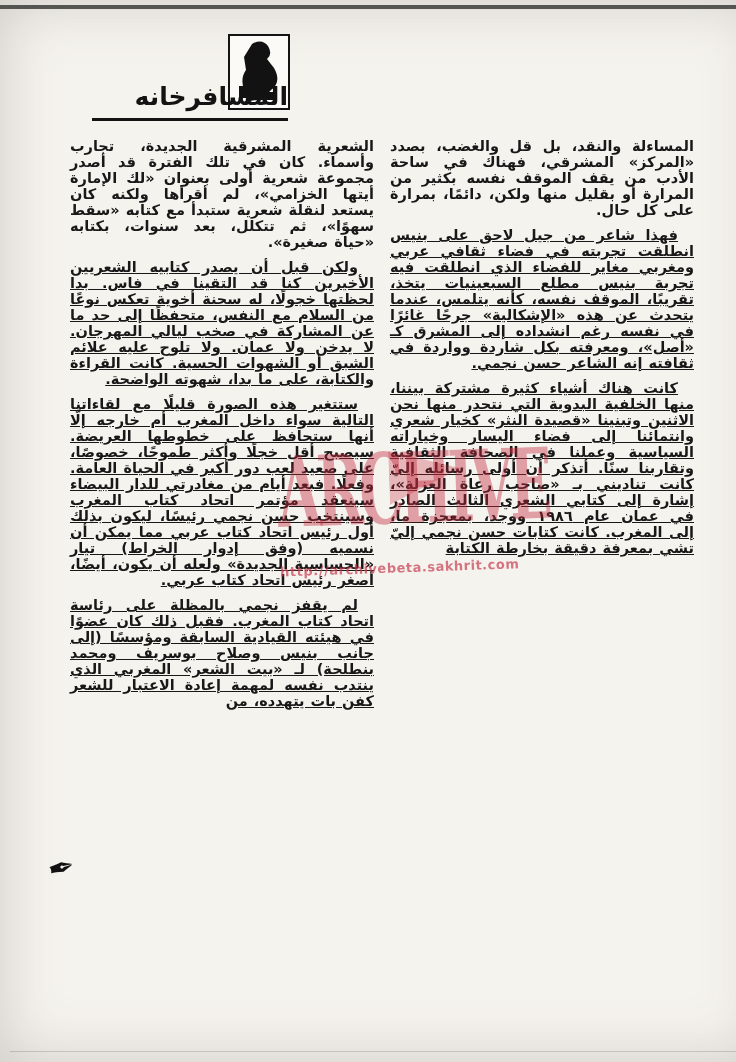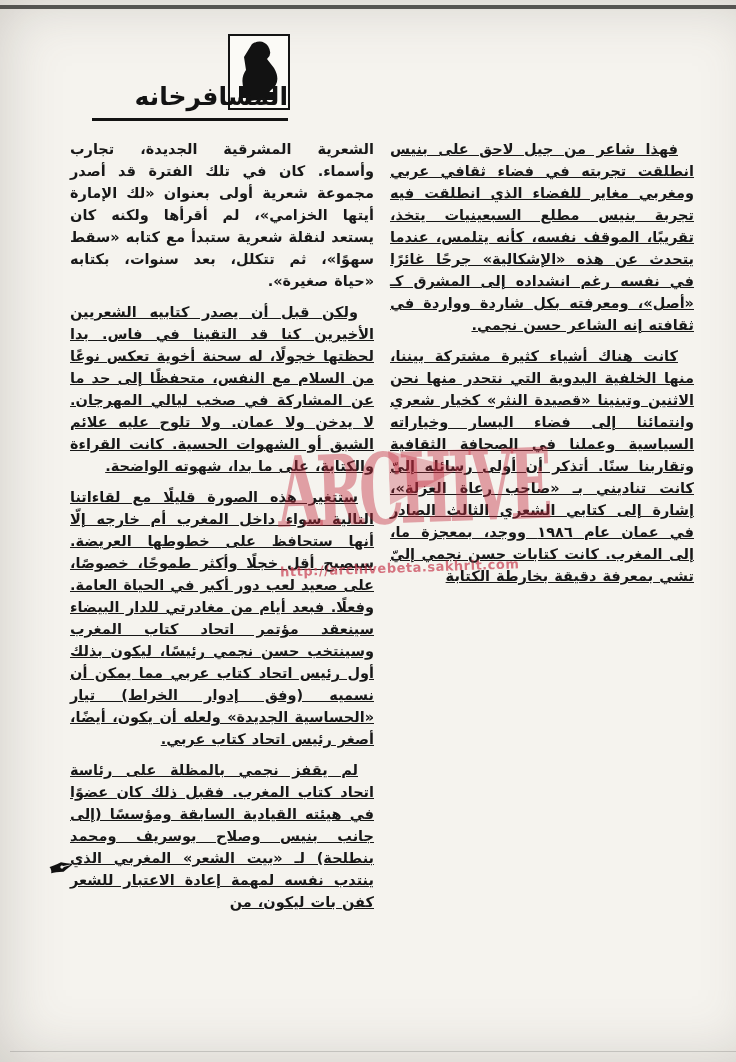--- a/index.html
+++ b/index.html
@@ -33,21 +33,21 @@
   .logo-rule{position:absolute;left:92px;top:118px;width:196px;height:2.5px;background:#131313;}
 
   
   .main{
     position:absolute;top:138px;left:70px;right:70px;bottom:110px;
     display:flex;gap:16px;direction:rtl;
   }
   .column{flex:1;direction:rtl;text-align:justify;color:#181818;}
   .column p{
     margin:0 0 9px 0;
-    font-size:14.5px;line-height:22px;font-weight:700;
+    font-size:14.5px;line-height:16px;font-weight:700;
     word-spacing:1px;
   }
   .column p.indent{text-indent:16px;text-decoration:underline;}
 
   
   .watermark{position:absolute;left:278px;top:438px;pointer-events:none;transform:rotate(-2deg);}
   .watermark-title{
     font-weight:700;font-size:78px;line-height:1;
     color:rgba(196,42,62,.42);
     letter-spacing:-6px;
@@ -91,28 +91,29 @@
       <path d="M18 4 q10 -6 16 2 q5 8 -1 13 l7 9 q8 14 -3 22 l-8 9 -13 2 -6 -11 q-4 -12 2 -20 l-2 -13 z" fill="#121212"></path>
       <rect x="5" y="46" width="13" height="12" fill="#121212"></rect>
       <rect x="30" y="52" width="12" height="8" fill="#121212"></rect>
     </svg>
   </div>
   <div class="logo-script">المسافرخانه</div>
   <div class="logo-rule"></div>
 
   <div class="main">
     <div class="column">
+      <p>المساءلة والنقد، بل قل والغضب، بصدد «المركز» المشرقي، فهناك في ساحة الأدب من يقف الموقف نفسه بكثير من المرارة أو بقليل منها ولكن، دائمًا، بمرارة على كل حال.</p>
       <p class="indent">فهذا شاعر من جيل لاحق على بنيس انطلقت تجربته في فضاء ثقافي عربي ومغربي مغاير للفضاء الذي انطلقت فيه تجربة بنيس مطلع السبعينيات يتخذ، تقريبًا، الموقف نفسه، كأنه يتلمس، عندما يتحدث عن هذه «الإشكالية» جرحًا غائرًا في نفسه رغم انشداده إلى المشرق كـ «أصل»، ومعرفته بكل شاردة وواردة في ثقافته إنه الشاعر حسن نجمي.</p>
       <p class="indent">كانت هناك أشياء كثيرة مشتركة بيننا، منها الخلفية البدوية التي نتحدر منها نحن الاثنين وتبنينا «قصيدة النثر» كخيار شعري وانتمائنا إلى فضاء اليسار وخياراته السياسية وعملنا في الصحافة الثقافية وتقاربنا سنًا. أتذكر أن أولى رسائله إليّ كانت تناديني بـ «صاحب رعاة العزلة»، إشارة إلى كتابي الشعري الثالث الصادر في عمان عام ١٩٨٦ ووجد، بمعجزة ما، إلى المغرب. كانت كتابات حسن نجمي إليّ تشي بمعرفة دقيقة بخارطة الكتابة</p>
     </div>
     <div class="column">
       <p>الشعرية المشرقية الجديدة، تجارب وأسماء. كان في تلك الفترة قد أصدر مجموعة شعرية أولى بعنوان «لك الإمارة أيتها الخزامي»، لم أقرأها ولكنه كان يستعد لنقلة شعرية ستبدأ مع كتابه «سقط سهوًا»، ثم تتكلل، بعد سنوات، بكتابه «حياة صغيرة».</p>
       <p class="indent">ولكن قبل أن يصدر كتابيه الشعريين الأخيرين كنا قد التقينا في فاس. بدا لحظتها خجولًا، له سحنة أخوية تعكس نوعًا من السلام مع النفس، متحفظًا إلى حد ما عن المشاركة في صخب ليالي المهرجان. لا يدخن ولا عمان. ولا تلوح عليه علائم الشبق أو الشهوات الحسية. كانت القراءة والكتابة، على ما بدا، شهوته الواضحة.</p>
       <p class="indent">ستتغير هذه الصورة قليلًا مع لقاءاتنا التالية سواء داخل المغرب أم خارجه إلّا أنها ستحافظ على خطوطها العريضة. سيصبح أقل خجلًا وأكثر طموحًا، خصوصًا، على صعيد لعب دور أكبر في الحياة العامة. وفعلًا. فبعد أيام من مغادرتي للدار البيضاء سينعقد مؤتمر اتحاد كتاب المغرب وسينتخب حسن نجمي رئيسًا، ليكون بذلك أول رئيس اتحاد كتاب عربي مما يمكن أن نسميه (وفق إدوار الخراط) تيار «الحساسية الجديدة» ولعله أن يكون، أيضًا، أصغر رئيس اتحاد كتاب عربي.</p>
-      <p class="indent">لم يقفز نجمي بالمظلة على رئاسة اتحاد كتاب المغرب. فقبل ذلك كان عضوًا في هيئته القيادية السابقة ومؤسسًا (إلى جانب بنيس وصلاح بوسريف ومحمد بنطلحة) لـ «بيت الشعر» المغربي الذي ينتدب نفسه لمهمة إعادة الاعتبار للشعر كفن بات ليكون، من</p>
+      <p class="indent">لم يقفز نجمي بالمظلة على رئاسة اتحاد كتاب المغرب. فقبل ذلك كان عضوًا في هيئته القيادية السابقة ومؤسسًا (إلى جانب بنيس وصلاح بوسريف ومحمد بنطلحة) لـ «بيت الشعر» المغربي الذي ينتدب نفسه لمهمة إعادة الاعتبار للشعر كفن بات يتهدده، من</p>
     </div>
   </div>
 
   <div class="watermark">
     <svg class="watermark-flag" width="75" height="60" viewBox="0 0 75 60" aria-hidden="true">
       <polygon points="0,2 72,22 0,56" fill="rgba(196,42,62,.55)"></polygon>
     </svg>
     <div class="watermark-title">ARCHIVE</div>
     <div class="watermark-url">http://archivebeta.sakhrit.com</div>
   </div>

